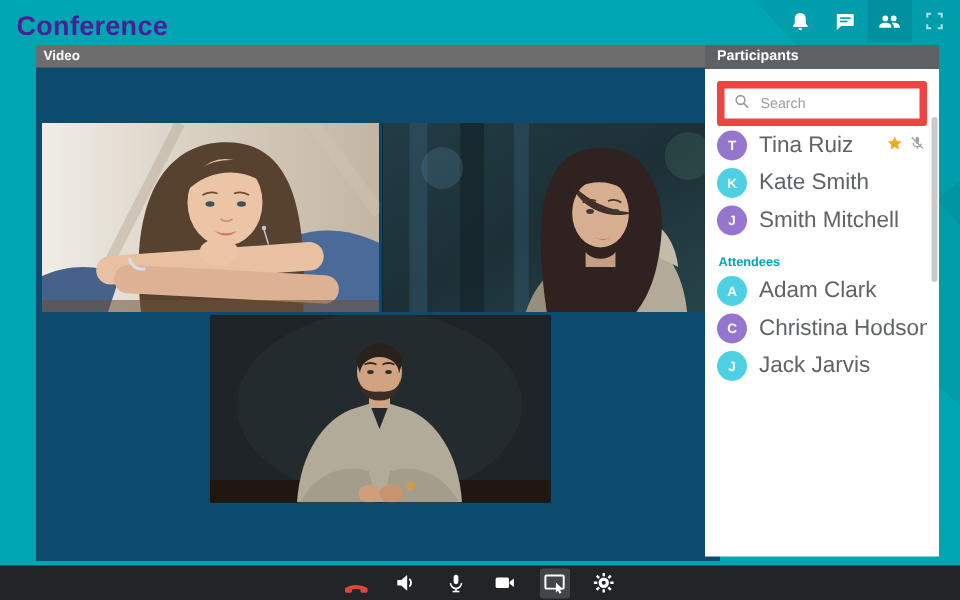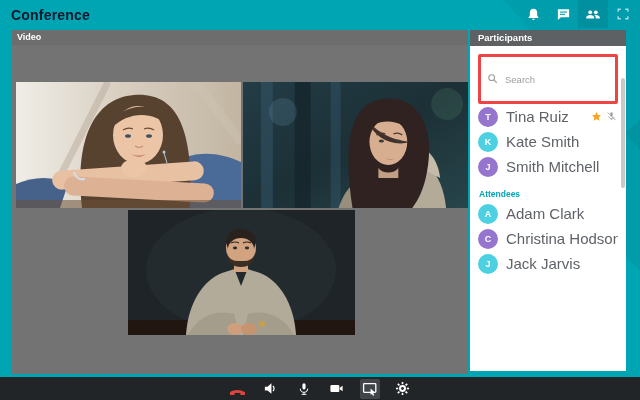--- a/index.html
+++ b/index.html
@@ -7,39 +7,39 @@
   .app{position:relative;width:640px;height:400px;background:#00a5b4;overflow:hidden;}
 
   
   .deco1{position:absolute;left:430px;top:0;width:210px;height:150px;
     background:rgba(0,55,65,.07);clip-path:polygon(35% 0,100% 0,100% 100%);}
   .deco2{position:absolute;left:555px;top:120px;width:85px;height:150px;
     background:rgba(0,55,65,.08);clip-path:polygon(100% 0,100% 100%,0 50%);}
 
   
   .topbar{position:absolute;left:0;top:0;width:640px;height:28px;}
-  .topbar-title{position:absolute;left:11px;top:7px;font-size:14px;font-weight:bold;color:#0f172a;letter-spacing:.2px;}
+  .topbar-title{position:absolute;left:11px;top:7px;font-size:18px;font-weight:bold;color:#4c1d95;letter-spacing:.2px;}
   .topbar-icons{position:absolute;right:2px;top:0;height:28px;display:flex;align-items:center;}
   .tb-btn{width:30px;height:28px;display:flex;align-items:center;justify-content:center;cursor:pointer;}
   .tb-btn.active{background:#0090a0;}
   .tb-btn svg{display:block;}
 
   
-  .video-panel{position:absolute;left:12px;top:30px;width:456px;height:344px;background:#737373;}
+  .video-panel{position:absolute;left:24px;top:30px;width:456px;height:344px;background:#0c4a6e;}
   .video-header{height:15px;background:#6d6d6d;color:#fff;font-size:9px;font-weight:bold;line-height:15px;padding-left:5px;}
   .tile{position:absolute;overflow:hidden;background:#000;}
   .tile svg{display:block;width:100%;height:100%;}
   .tile1{left:4px;top:52px;width:225px;height:126px;}
   .tile2{left:231px;top:52px;width:225px;height:126px;}
   .tile3{left:116px;top:180px;width:227px;height:125px;}
 
   
   .sidebar{position:absolute;left:470px;top:30px;width:156px;height:341px;background:#fff;}
   .sidebar-header{height:16px;background:#5e6164;color:#fff;font-size:9.5px;font-weight:bold;line-height:16px;padding-left:8px;}
-  .search-box{margin:8px 8px 0;height:20px;border:3px solid #ef4444;border-radius:2px;display:flex;align-items:center;padding:12px 6px;gap:5px;background:#fff;}
+  .search-box{margin:8px 8px 0;height:20px;border:5px solid #ef4444;border-radius:2px;display:flex;align-items:center;padding:0 6px;gap:5px;background:#fff;}
   .search-box input{border:0;outline:0;flex:1;min-width:0;font-size:9.5px;color:#5f6368;font-family:inherit;background:transparent;}
   .search-box input::placeholder{color:#9e9e9e;}
   .section-label{color:#00a6b6;font-size:8.5px;font-weight:bold;margin:10px 0 2px 9px;}
   .member{display:flex;align-items:center;height:25px;padding:0 8px;gap:8px;cursor:pointer;}
   .avatar{width:20px;height:20px;border-radius:50%;color:#fff;font-size:9px;font-weight:bold;
     display:flex;align-items:center;justify-content:center;flex:0 0 20px;}
   .member-name{font-size:15px;color:#5f6368;flex:1;white-space:nowrap;overflow:hidden;}
   .member-icons{display:flex;gap:4px;align-items:center;margin-right:1px;}
   .scroll-thumb{position:absolute;right:1px;top:48px;width:4px;height:110px;background:#c9c9c9;border-radius:2px;cursor:pointer;}
 

